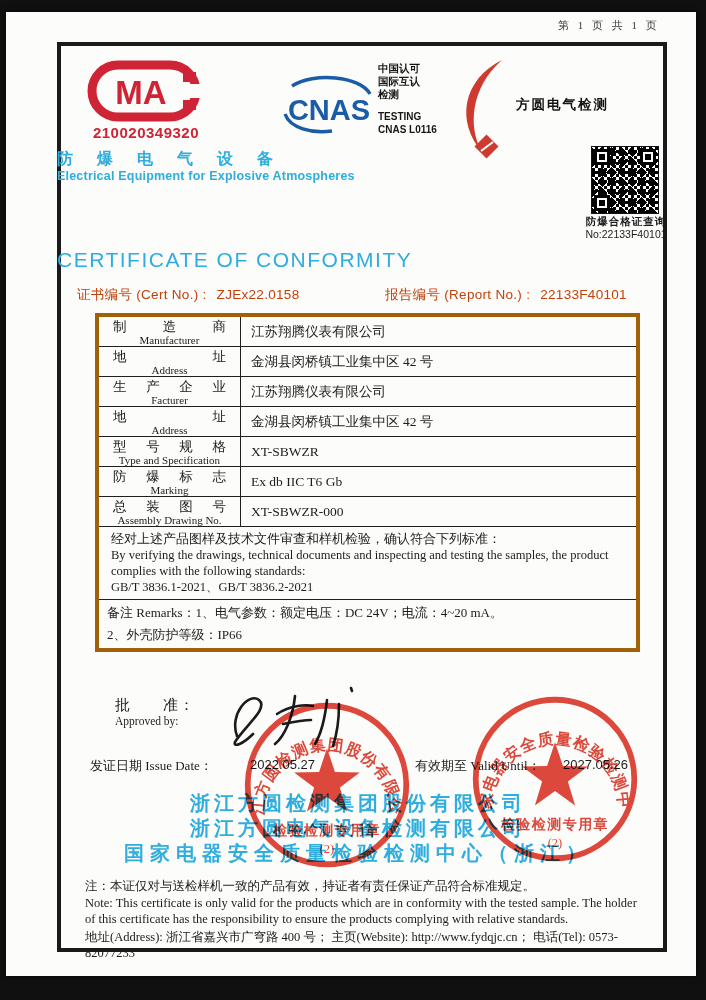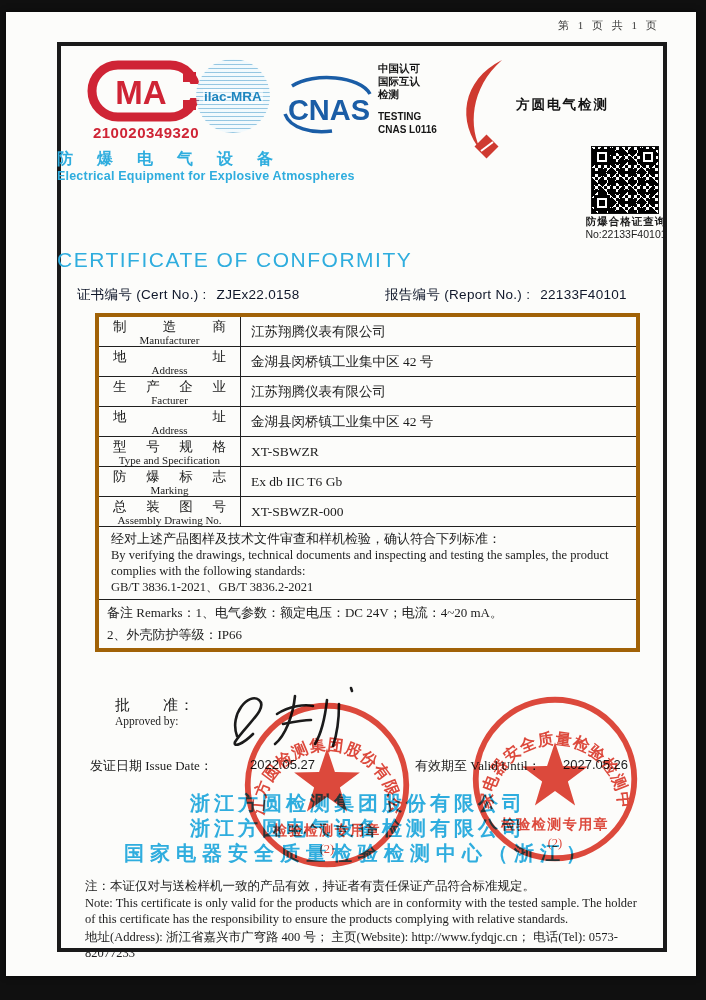--- a/index.html
+++ b/index.html
@@ -38,21 +38,21 @@
       background:
         repeating-conic-gradient(#000 0% 25%, #fff 25% 50%),
         repeating-conic-gradient(from 45deg,#000 0% 25%, #fff 25% 50%);
       background-size:6px 6px,10px 10px;background-blend-mode:multiply;outline:1px solid #111;}
   .finder{position:absolute;width:16px;height:16px;border:3px solid #000;background:#fff;box-sizing:border-box;}
   .finder::after{content:"";position:absolute;left:2px;top:2px;width:6px;height:6px;background:#000;}
   .qr-cap{left:578px;top:203px;width:84px;text-align:center;font-size:10.5px;font-weight:bold;letter-spacing:1px;}
   .qr-no{left:578px;top:216px;width:84px;text-align:center;font-size:10.5px;font-family:"Liberation Sans",sans-serif;}
 
   
-  .certline{font-family:"Liberation Sans",sans-serif;font-size:13.5px;font-weight:500;letter-spacing:.3px;color:#0f172a;}
+  .certline{font-family:"Liberation Sans",sans-serif;font-size:13.5px;font-weight:500;letter-spacing:.3px;color:#c2410c;}
   .cl1{left:71px;top:274px;} .cl2{left:379px;top:274px;}
   .certline b{font-weight:500;margin-left:10px;}
 
   
   .ctable{left:89px;top:301px;width:545px;border:4px solid #a16207;border-collapse:collapse;table-layout:fixed;}
   .ctable td{border:1.4px solid #1f1f1f;padding:0;vertical-align:middle;}
   .lblcell{width:141px;height:29px;}
   .zh{display:block;text-align:justify;text-align-last:justify;margin:1px 14px 0;font-size:13.5px;line-height:15px;}
   .en{display:block;text-align:center;font-size:11px;line-height:12px;}
   .valcell{padding-left:10px !important;font-size:13.5px;}
@@ -97,23 +97,20 @@
 
   <svg class="abs" style="left:80px;top:48px" width="122" height="62" viewBox="0 0 122 62">
     <rect x="6" y="5" width="104" height="52" rx="26" fill="none" stroke="#cf2435" stroke-width="9"></rect>
     <rect x="100" y="24" width="22" height="14" fill="#fcfcfa"></rect>
     <rect x="97" y="12" width="13" height="10" fill="#cf2435"></rect>
     <rect x="97" y="40" width="13" height="10" fill="#cf2435"></rect>
     <text x="55" y="44" font-size="33" font-weight="bold" fill="#cf2435" text-anchor="middle" font-family="Liberation Sans, sans-serif">MA</text>
   </svg>
   <div class="abs cma-num">210020349320</div>
 
-  <div class="abs ilac">
-    <span>ilac-MRA</span>
-  </div>
 
   <svg class="abs" style="left:274px;top:58px" width="98" height="68" viewBox="0 0 98 68">
     <path d="M12,16 C34,2 80,6 90,24" stroke="#1a5da6" fill="none" stroke-width="3.5"></path>
     <path d="M5,44 C10,58 32,64 52,61" stroke="#1a5da6" fill="none" stroke-width="3.5"></path>
     <text x="49" y="50" font-size="29" font-weight="bold" fill="#1a5da6" text-anchor="middle" font-family="Liberation Sans, sans-serif">CNAS</text>
   </svg>
   <div class="abs cnas-side">
     <div>中国认可</div>
     <div>国际互认</div>
     <div>检测</div>

